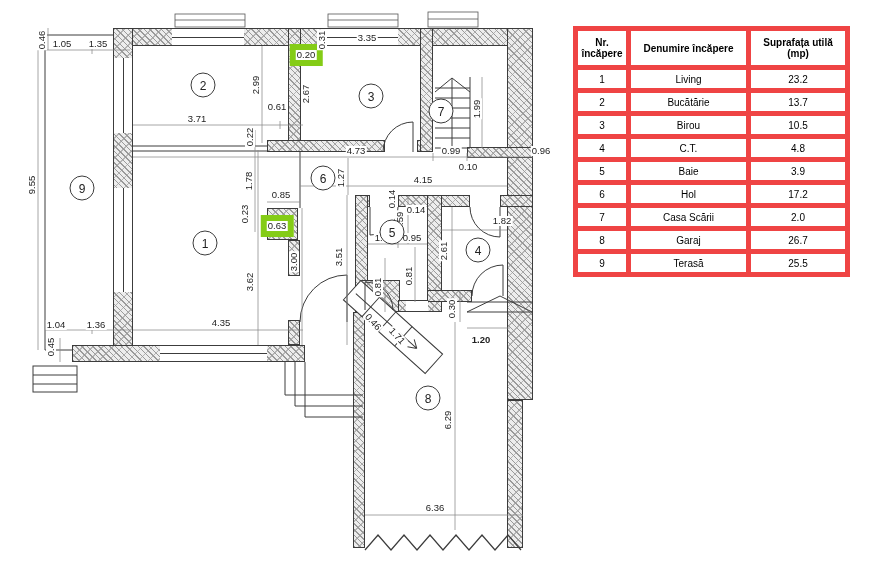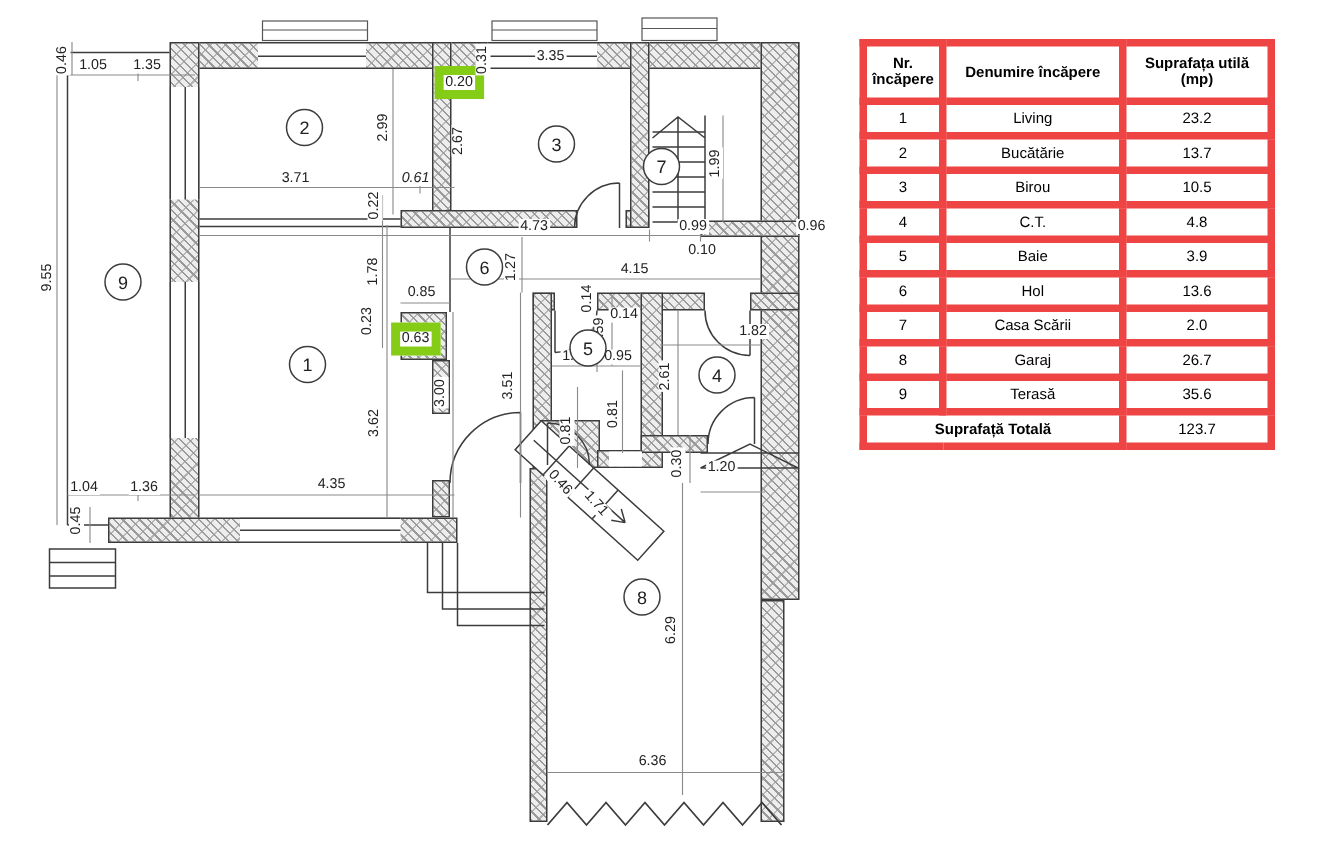--- a/index.html
+++ b/index.html
@@ -143,49 +143,49 @@
       <div class="room" style="left: 428px; top: 398px;">8</div>
       <div class="room" style="left: 82px; top: 188px;">9</div>
       <div class="dim" style="left: 42px; top: 40px; transform: translate(-50%, -50%) rotate(-90deg);">0.46</div>
       <div class="dim" style="left: 62px; top: 44px; transform: translate(-50%, -50%) rotate(0deg);">1.05</div>
       <div class="dim" style="left: 98px; top: 44px; transform: translate(-50%, -50%) rotate(0deg);">1.35</div>
       <div class="dim" style="left: 32px; top: 185px; transform: translate(-50%, -50%) rotate(-90deg);">9.55</div>
       <div class="dim" style="left: 56px; top: 325px; transform: translate(-50%, -50%) rotate(0deg);">1.04</div>
       <div class="dim" style="left: 96px; top: 325px; transform: translate(-50%, -50%) rotate(0deg);">1.36</div>
       <div class="dim" style="left: 51px; top: 347px; transform: translate(-50%, -50%) rotate(-90deg);">0.45</div>
       <div class="dim" style="left: 197px; top: 119px; transform: translate(-50%, -50%) rotate(0deg);">3.71</div>
-      <div class="dim" style="left: 277px; top: 119px; transform: translate(-50%, -50%) rotate(0deg); font-style: italic;">0.61</div>
+      <div class="dim" style="left: 277px; top: 107px; transform: translate(-50%, -50%) rotate(0deg);">0.61</div>
       <div class="dim" style="left: 256px; top: 85px; transform: translate(-50%, -50%) rotate(-90deg);">2.99</div>
       <div class="dim" style="left: 250px; top: 137px; transform: translate(-50%, -50%) rotate(-90deg);">0.22</div>
       <div class="dim" style="left: 249px; top: 181px; transform: translate(-50%, -50%) rotate(-90deg);">1.78</div>
       <div class="dim" style="left: 281px; top: 195px; transform: translate(-50%, -50%) rotate(0deg);">0.85</div>
       <div class="dim" style="left: 245px; top: 214px; transform: translate(-50%, -50%) rotate(-90deg);">0.23</div>
       <div class="dim box" style="left: 277px; top: 226px; transform: translate(-50%, -50%) rotate(0deg);">0.63</div>
       <div class="dim box" style="left: 306px; top: 55px; transform: translate(-50%, -50%) rotate(0deg);">0.20</div>
       <div class="dim" style="left: 322px; top: 40px; transform: translate(-50%, -50%) rotate(-90deg);">0.31</div>
       <div class="dim" style="left: 367px; top: 38px; transform: translate(-50%, -50%) rotate(0deg);">3.35</div>
       <div class="dim" style="left: 306px; top: 94px; transform: translate(-50%, -50%) rotate(-90deg);">2.67</div>
       <div class="dim" style="left: 477px; top: 109px; transform: translate(-50%, -50%) rotate(-90deg);">1.99</div>
       <div class="dim" style="left: 356px; top: 151px; transform: translate(-50%, -50%) rotate(0deg);">4.73</div>
-      <div class="dim" style="left: 451px; top: 151px; transform: translate(-50%, -50%) rotate(0deg); margin-left: 11px;">0.99</div>
+      <div class="dim" style="left: 451px; top: 151px; transform: translate(-50%, -50%) rotate(0deg);">0.99</div>
       <div class="dim" style="left: 512px; top: 151px; transform: translate(-50%, -50%) rotate(0deg); margin-left: 29px;">0.96</div>
       <div class="dim" style="left: 468px; top: 167px; transform: translate(-50%, -50%) rotate(0deg);">0.10</div>
       <div class="dim" style="left: 423px; top: 180px; transform: translate(-50%, -50%) rotate(0deg);">4.15</div>
       <div class="dim" style="left: 341px; top: 178px; transform: translate(-50%, -50%) rotate(-90deg);">1.27</div>
       <div class="dim" style="left: 384px; top: 238px; transform: translate(-50%, -50%) rotate(0deg);">1.00</div>
       <div class="dim" style="left: 412px; top: 238px; transform: translate(-50%, -50%) rotate(0deg);">0.95</div>
       <div class="dim" style="left: 400px; top: 221px; transform: translate(-50%, -50%) rotate(-90deg);">1.59</div>
       <div class="dim" style="left: 392px; top: 199px; transform: translate(-50%, -50%) rotate(-90deg);">0.14</div>
       <div class="dim" style="left: 416px; top: 210px; transform: translate(-50%, -50%) rotate(0deg);">0.14</div>
       <div class="dim" style="left: 378px; top: 287px; transform: translate(-50%, -50%) rotate(-90deg);">0.81</div>
       <div class="dim" style="left: 409px; top: 276px; transform: translate(-50%, -50%) rotate(-90deg);">0.81</div>
       <div class="dim" style="left: 467px; top: 221px; transform: translate(-50%, -50%) rotate(0deg); margin-left: 35px;">1.82</div>
       <div class="dim" style="left: 444px; top: 251px; transform: translate(-50%, -50%) rotate(-90deg);">2.61</div>
       <div class="dim" style="left: 452px; top: 309px; transform: translate(-50%, -50%) rotate(-90deg);">0.30</div>
-      <div class="dim" style="left: 481px; top: 312px; transform: translate(-50%, -50%) rotate(0deg);">1.20</div>
+      <div class="dim" style="left: 481px; top: 340px; transform: translate(-50%, -50%) rotate(0deg); font-weight: bold;">1.20</div>
       <div class="dim" style="left: 294px; top: 262px; transform: translate(-50%, -50%) rotate(-90deg);">3.00</div>
       <div class="dim" style="left: 339px; top: 257px; transform: translate(-50%, -50%) rotate(-90deg);">3.51</div>
       <div class="dim" style="left: 250px; top: 282px; transform: translate(-50%, -50%) rotate(-90deg);">3.62</div>
       <div class="dim" style="left: 221px; top: 323px; transform: translate(-50%, -50%) rotate(0deg);">4.35</div>
       <div class="dim" style="left: 373px; top: 322px; transform: translate(-50%, -50%) rotate(48deg);">0.46</div>
       <div class="dim" style="left: 397px; top: 336px; transform: translate(-50%, -50%) rotate(48deg);">1.71</div>
       <div class="dim" style="left: 448px; top: 420px; transform: translate(-50%, -50%) rotate(-90deg);">6.29</div>
       <div class="dim" style="left: 435px; top: 508px; transform: translate(-50%, -50%) rotate(0deg);">6.36</div>
     </div>
 
@@ -227,38 +227,34 @@
             <td>4.8</td>
           </tr>
           <tr>
             <td>5</td>
             <td>Baie</td>
             <td>3.9</td>
           </tr>
           <tr>
             <td>6</td>
             <td>Hol</td>
-            <td>13.6</td>
+            <td>17.2</td>
           </tr>
           <tr>
             <td>7</td>
             <td>Casa Scării</td>
             <td>2.0</td>
           </tr>
           <tr>
             <td>8</td>
             <td>Garaj</td>
             <td>26.7</td>
           </tr>
           <tr>
             <td>9</td>
             <td>Terasă</td>
-            <td>35.6</td>
-          </tr>
-          <tr>
-            <td colspan="2" class="lbl-span">Suprafață Totală</td>
-            <td>123.7</td>
+            <td>25.5</td>
           </tr>
         </tbody>
     </table>
   </div>
 
 </div>
 
 </body></html>

